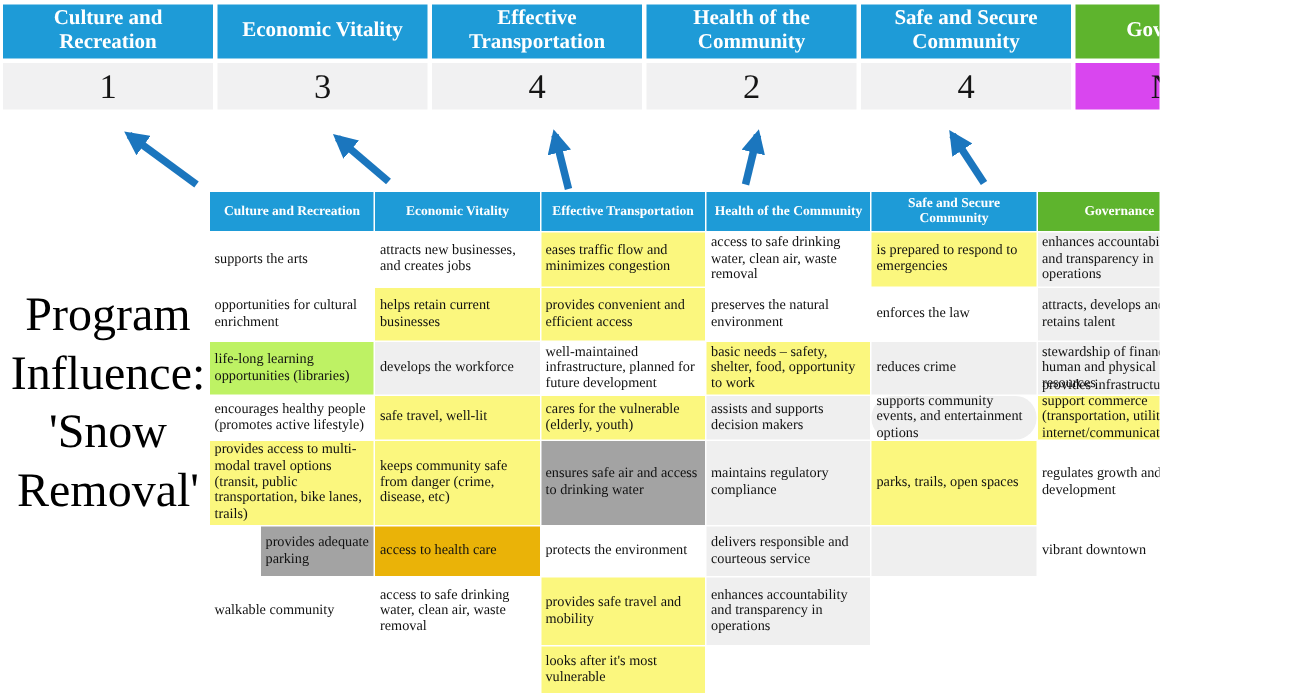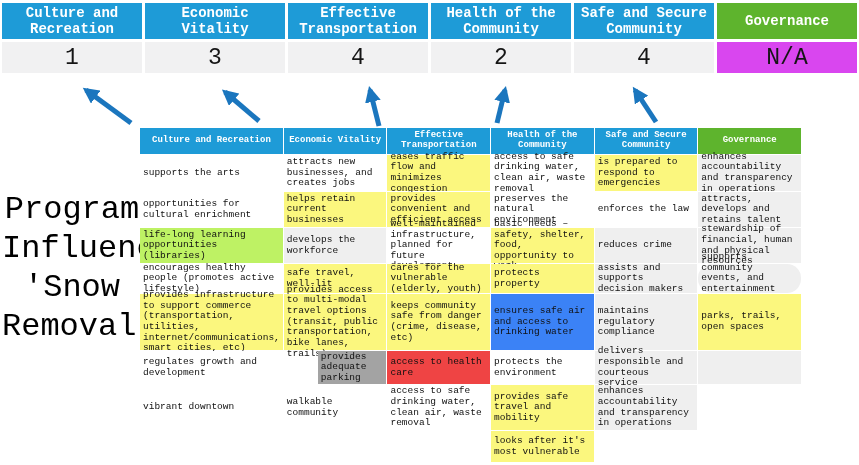--- a/index.html
+++ b/index.html
@@ -1,18 +1,18 @@
 <!DOCTYPE html>
 <html><head>
 <meta charset="utf-8">
 <style>
   html,body{margin:0;padding:0;background:#fff;}
   .canvas{
-    position:relative;width:859px;height:465px;background:#fff;
-    font-family:Liberation Mono, monospace;overflow:hidden;
+    position:relative;width:773px;height:465px;background:#fff;
+    font-family:Liberation Serif, serif;overflow:hidden;
   }
   
   .top-banner{
     position:absolute;left:2px;top:3px;width:855px;
     display:grid;grid-template-columns:repeat(6,1fr);gap:3px;
   }
   .cat-box{
     height:36px;display:flex;align-items:center;justify-content:center;
     text-align:center;color:#fff;font-weight:bold;font-size:14px;
     line-height:1.15;padding:0 6px;
@@ -111,32 +111,31 @@
       <div class="mc" style="background: rgb(239, 239, 239);">attracts, develops and retains talent</div>
       <div class="mc" style="background: #bef264;">life-long learning opportunities (libraries)</div>
       <div class="mc" style="background: rgb(239, 239, 239);">develops the workforce</div>
       <div class="mc" style="background: rgb(255, 255, 255);">well-maintained infrastructure, planned for future development</div>
       <div class="mc" style="background: rgb(251, 247, 126);">basic needs – safety, shelter, food, opportunity to work</div>
       <div class="mc" style="background: rgb(239, 239, 239);">reduces crime</div>
       <div class="mc" style="background: rgb(239, 239, 239);">stewardship of financial, human and physical resources</div>
       <div class="mc" style="background: rgb(255, 255, 255);">encourages healthy people (promotes active lifestyle)</div>
       <div class="mc" style="background: rgb(251, 247, 126);">safe travel, well-lit</div>
       <div class="mc" style="background: rgb(251, 247, 126);">cares for the vulnerable (elderly, youth)</div>
-      <div class="mc" style="background: rgb(251, 247, 126);">protects property</div>
       <div class="mc" style="background: rgb(239, 239, 239);">assists and supports decision makers</div>
       <div class="mc" style="background: rgb(239, 239, 239); border-radius: 14px;">supports community events, and entertainment options</div>
       <div class="mc" style="background: rgb(251, 247, 126);">provides infrastructure to support commerce (transportation, utilities, internet/communications, smart cities, etc)</div>
       <div class="mc" style="background: rgb(251, 247, 126);">provides access to multi-modal travel options (transit, public transportation, bike lanes, trails)</div>
       <div class="mc" style="background: rgb(251, 247, 126);">keeps community safe from danger (crime, disease, etc)</div>
-      <div class="mc" style="background: #3b82f6;">ensures safe air and access to drinking water</div>
+      <div class="mc" style="background: #a3a3a3;">ensures safe air and access to drinking water</div>
       <div class="mc" style="background: rgb(239, 239, 239);">maintains regulatory compliance</div>
       <div class="mc" style="background: rgb(251, 247, 126);">parks, trails, open spaces</div>
       <div class="mc" style="background: rgb(255, 255, 255);">regulates growth and development</div>
       <div class="mc" style="background: #a3a3a3; margin-left: 34px;">provides adequate parking</div>
-      <div class="mc" style="background: #ef4444;">access to health care</div>
+      <div class="mc" style="background: #eab308;">access to health care</div>
       <div class="mc" style="background: rgb(255, 255, 255);">protects the environment</div>
       <div class="mc" style="background: rgb(239, 239, 239);">delivers responsible and courteous service</div>
       <div class="mc" style="background: rgb(239, 239, 239);"></div>
       <div class="mc" style="background: rgb(255, 255, 255);">vibrant downtown</div>
       <div class="mc" style="background: rgb(255, 255, 255);">walkable community</div>
       <div class="mc" style="background: rgb(255, 255, 255);">access to safe drinking water, clean air, waste removal</div>
       <div class="mc" style="background: rgb(251, 247, 126);">provides safe travel and mobility</div>
       <div class="mc" style="background: rgb(239, 239, 239);">enhances accountability and transparency in operations</div>
       <div class="mc" style="background: rgb(255, 255, 255);"></div>
       <div class="mc" style="background: rgb(255, 255, 255);"></div>

